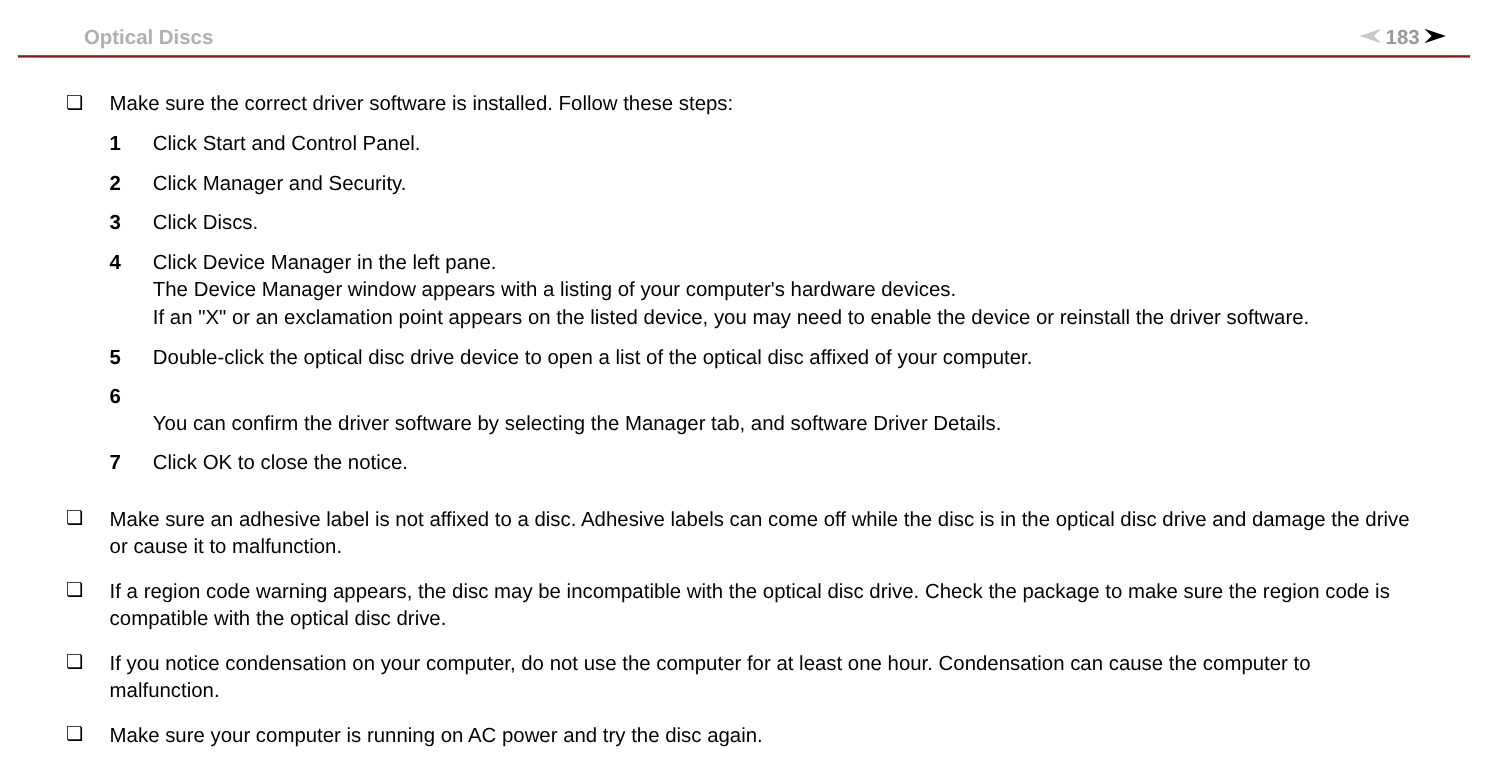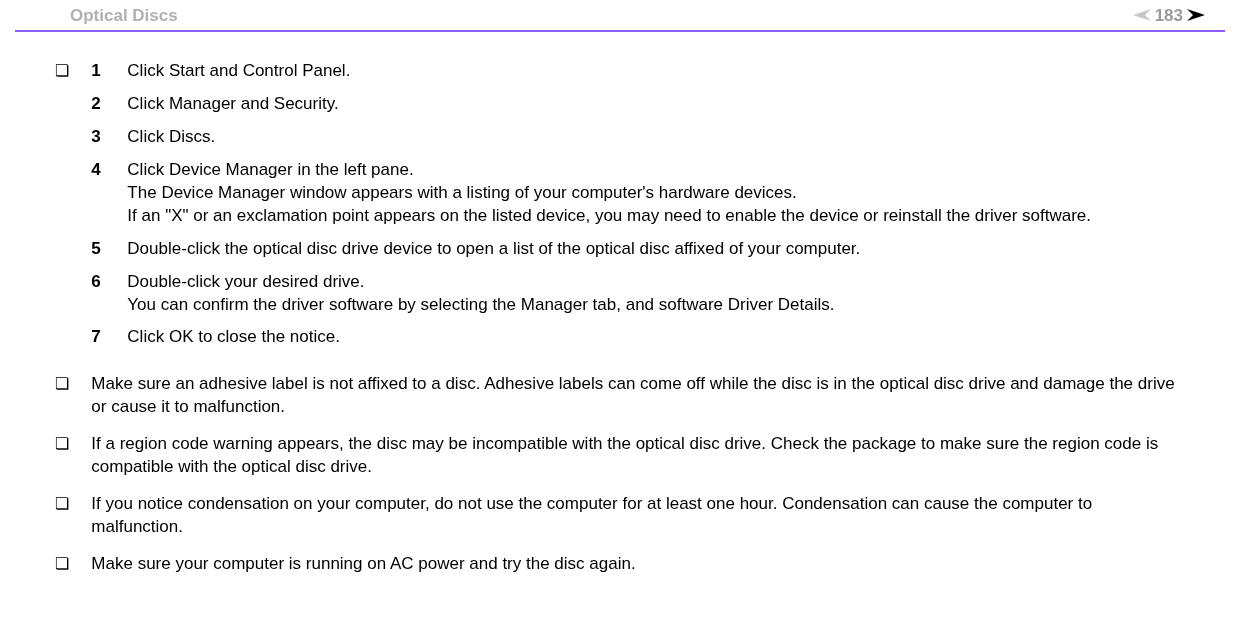--- a/index.html
+++ b/index.html
@@ -8,22 +8,22 @@
       width: 1240px;
       height: 637px;
       background: #fff;
       color: #000;
       position: relative;
     }
     .header {
       display: flex;
       justify-content: space-between;
       align-items: center;
-      padding: 6px 20px 4px 55px;
-      border-bottom: 2px solid #8b5cf6;
+      padding: 22px 20px 4px 55px;
+      border-bottom: 2px solid #7f1d1d;
       margin: 0 15px;
     }
     .section-title {
       color: #b0b0b0;
       font-weight: bold;
       font-size: 17px;
       font-family: Arial, sans-serif;
     }
     .page-nav {
       display: flex;
@@ -99,20 +99,21 @@
         </svg>
     </span>
   </div>
 </div>
 
 <div class="content">
 
   <div class="bullet-item">
     <span class="bullet-marker">❏</span>
     <div class="bullet-text">
+      <div class="intro-text">Make sure the correct driver software is installed. Follow these steps:</div>
       <div class="steps">
         <div class="step-item">
           <span class="step-num">1</span>
           <span class="step-text"><span>Click </span><b>Start</b><span> and </span><b>Control Panel</b><span>.</span></span>
         </div>
         <div class="step-item">
           <span class="step-num">2</span>
           <span class="step-text"><span>Click </span><b>Manager and Security</b><span>.</span></span>
         </div>
         <div class="step-item">
@@ -122,21 +123,21 @@
         <div class="step-item">
           <span class="step-num">4</span>
           <span class="step-text"><span>Click </span><b>Device Manager</b><span> in the left pane.</span><br><span>The </span><b>Device Manager</b><span> window appears with a listing of your computer's hardware devices.</span><br><span>If an "X" or an exclamation point appears on the listed device, you may need to enable the device or reinstall the driver software.</span></span>
         </div>
         <div class="step-item">
           <span class="step-num">5</span>
           <span class="step-text">Double-click the optical disc drive device to open a list of the optical disc affixed of your computer.</span>
         </div>
         <div class="step-item">
           <span class="step-num">6</span>
-          <span class="step-text"><span>Double-click your desired drive.</span><br><span>You can confirm the driver software by selecting the </span><b>Manager</b><span> tab, and software </span><b>Driver Details</b><span>.</span></span>
+          <span class="step-text"><br><span>You can confirm the driver software by selecting the </span><b>Manager</b><span> tab, and software </span><b>Driver Details</b><span>.</span></span>
         </div>
         <div class="step-item">
           <span class="step-num">7</span>
           <span class="step-text"><span>Click </span><b>OK</b><span> to close the notice.</span></span>
         </div>
       </div>
     </div>
   </div>
 
   <div class="bullet-item">

